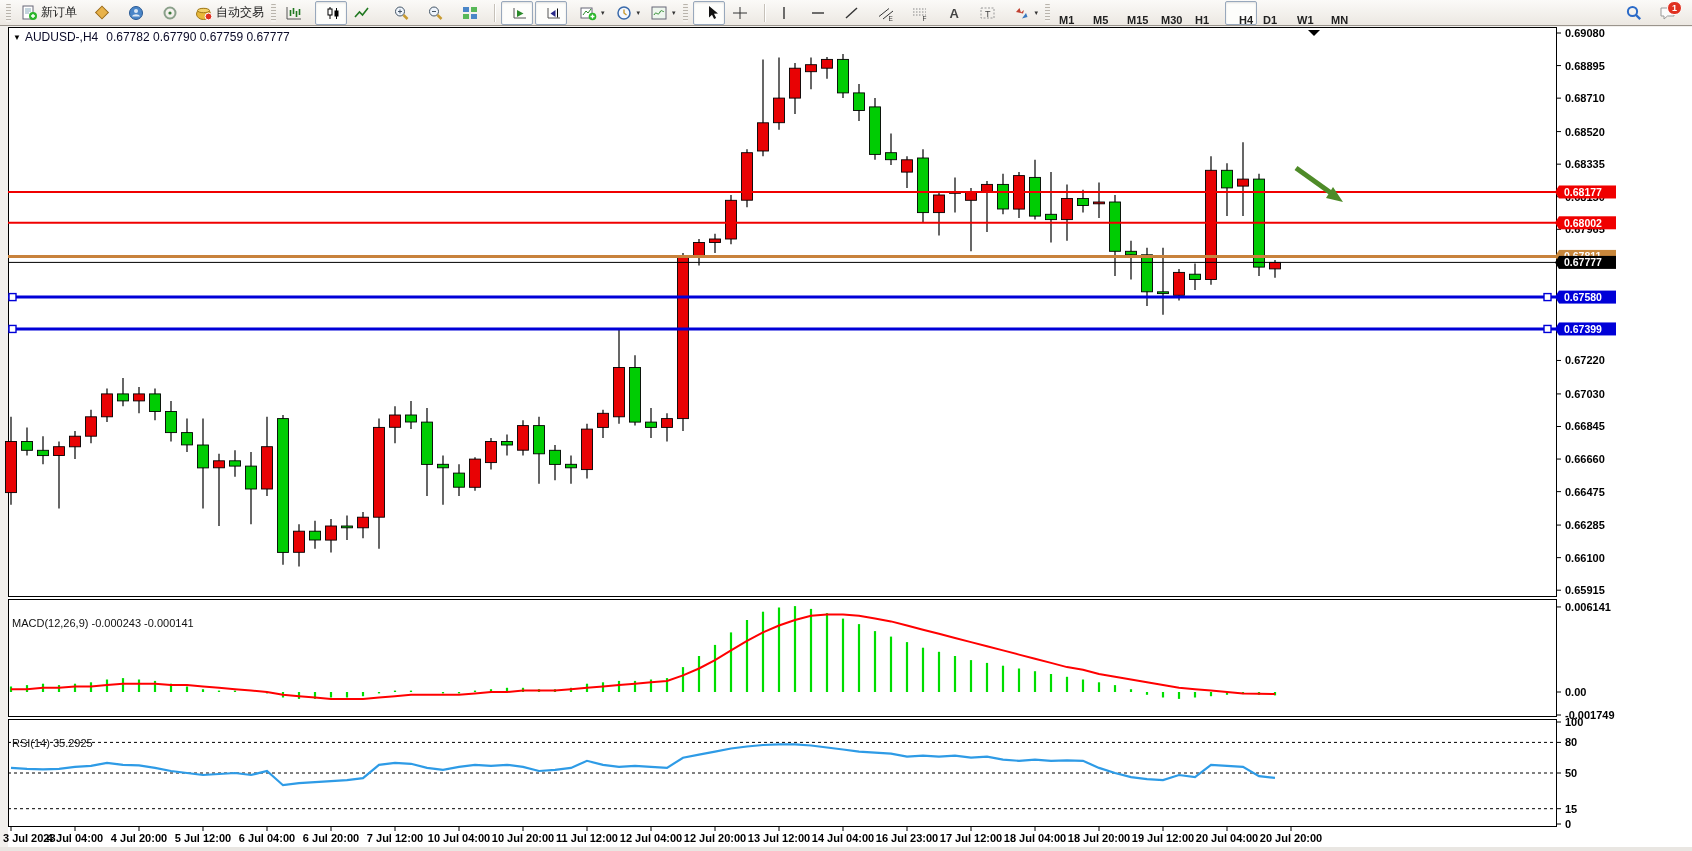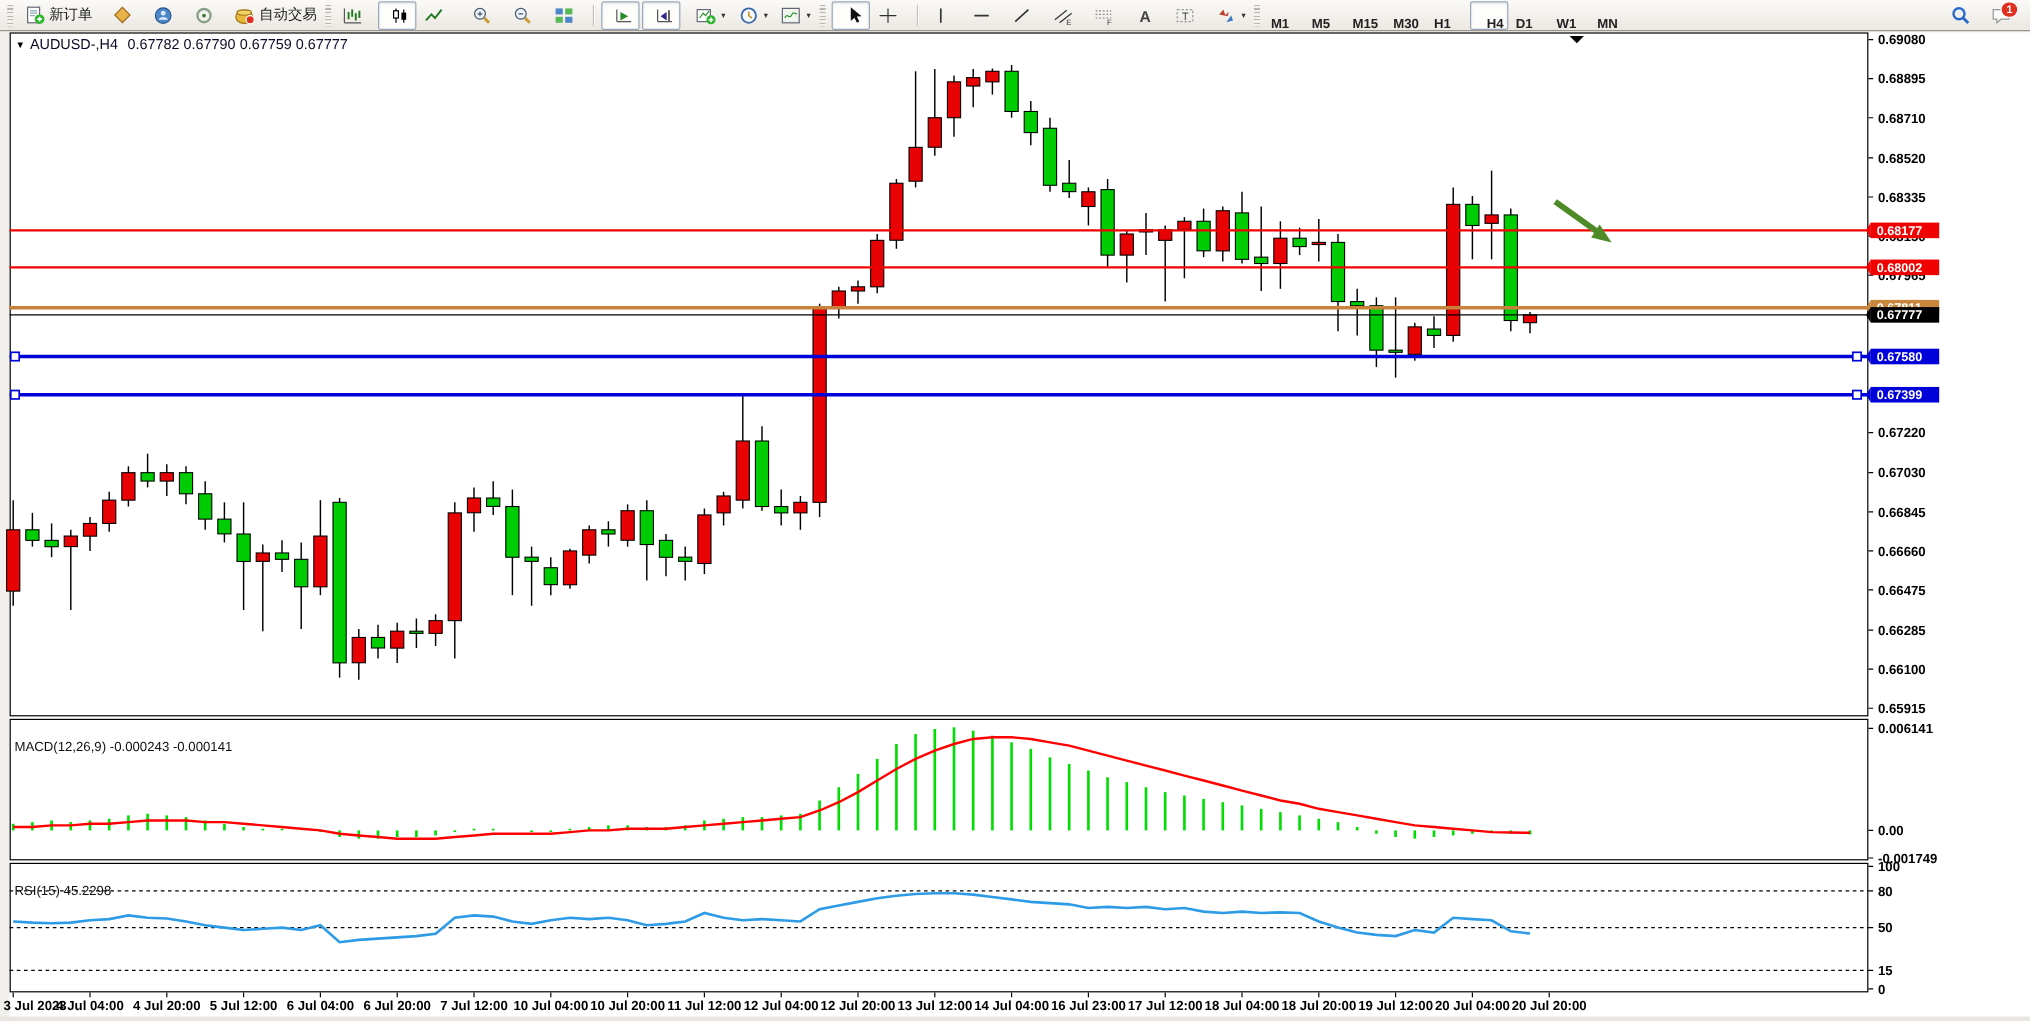--- a/index.html
+++ b/index.html
@@ -630,13 +630,13 @@
       <line x1="1296" y1="168" x2="1331" y2="193" stroke="#4e8b28" stroke-width="5"></line>
       <polygon points="1343,202 1326,198 1333,187" fill="#4e8b28"></polygon>
     </g>
     <polygon points="1308,30 1320,30 1314,36" fill="#000"></polygon>
   </svg>
 
 <div id="chart-title">
   <span class="tri">▼</span><span>AUDUSD-,H4</span><span class="ohlc">0.67782 0.67790 0.67759 0.67777</span>
 </div>
 <div class="panel-label" style="top:601px">MACD(12,26,9) -0.000243 -0.000141</div>
-<div class="panel-label" style="top:721px">RSI(15) 45.2298</div>
+<div class="panel-label" style="top:721px">RSI(14) 35.2925</div>
 
 </body></html>

